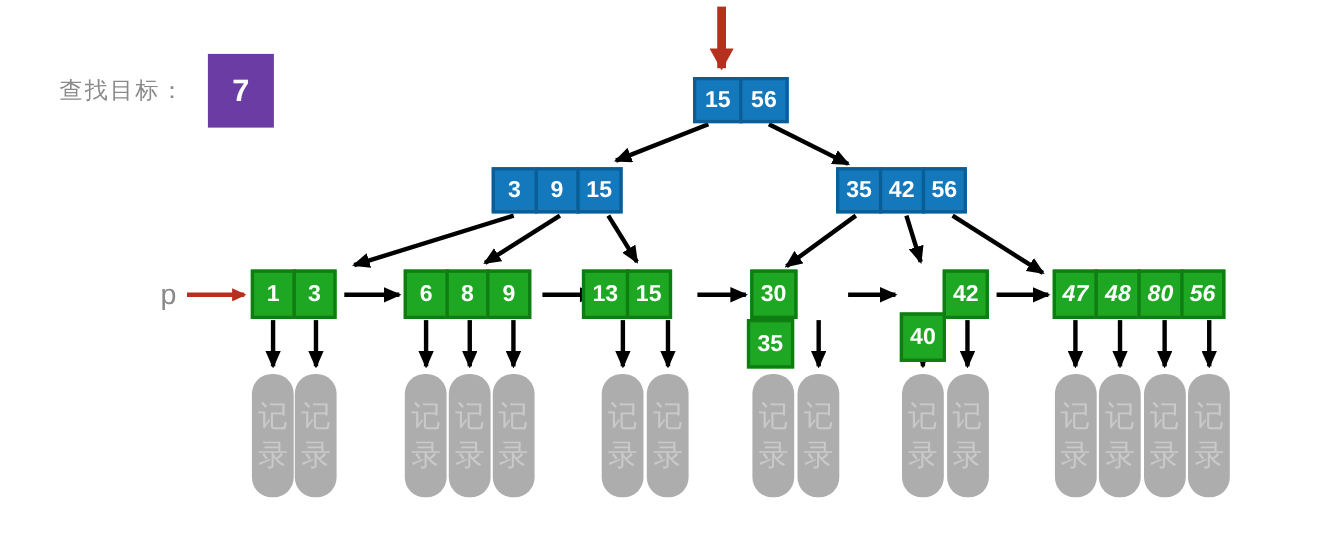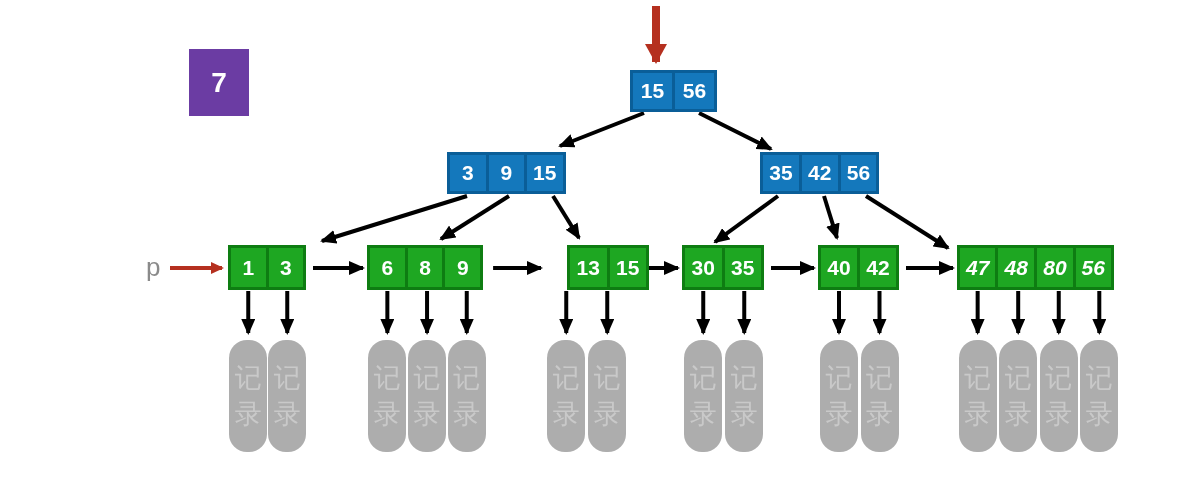--- a/index.html
+++ b/index.html
@@ -77,20 +77,21 @@
       <line x1="839" y1="291" x2="839" y2="333" stroke="#000000" stroke-width="4" marker-end="url(#ah-black)"></line>
       <line x1="879.5" y1="291" x2="879.5" y2="333" stroke="#000000" stroke-width="4" marker-end="url(#ah-black)"></line>
       <line x1="977.65" y1="291" x2="977.65" y2="333" stroke="#000000" stroke-width="4" marker-end="url(#ah-black)"></line>
       <line x1="1018.1999999999999" y1="291" x2="1018.1999999999999" y2="333" stroke="#000000" stroke-width="4" marker-end="url(#ah-black)"></line>
       <line x1="1058.75" y1="291" x2="1058.75" y2="333" stroke="#000000" stroke-width="4" marker-end="url(#ah-black)"></line>
       <line x1="1099.3000000000002" y1="291" x2="1099.3000000000002" y2="333" stroke="#000000" stroke-width="4" marker-end="url(#ah-black)"></line>
       <line x1="656" y1="6" x2="656" y2="62" stroke="#B5301F" stroke-width="8" marker-end="url(#ah-red-big)"></line>
       <line x1="170" y1="268" x2="222" y2="268" stroke="#B5301F" stroke-width="4" marker-end="url(#ah-red)"></line>
     </svg>
 
+  <span class="legend-label">查找目标：</span>
   <div class="target-box">
     <span>7</span>
   </div>
 
   <span class="p-label">p</span>
 
   <div id="nodes">
       <div class="node internal" style="left: 630px; top: 70px;">
         <div class="cell" style="width: 45px; height: 42px;">15</div>
         <div class="cell" style="width: 45px; height: 42px;">56</div>
@@ -107,30 +108,30 @@
       </div>
       <div class="node leaf" style="left: 228px; top: 245px;">
         <div class="cell" style="width: 40.5px; height: 45px;">1</div>
         <div class="cell" style="width: 40.5px; height: 45px;">3</div>
       </div>
       <div class="node leaf" style="left: 367px; top: 245px;">
         <div class="cell" style="width: 40.7px; height: 45px;">6</div>
         <div class="cell" style="width: 40.7px; height: 45px;">8</div>
         <div class="cell" style="width: 40.7px; height: 45px;">9</div>
       </div>
-      <div class="node leaf" style="left: 567px; top: 245px; text-align: right;">
+      <div class="node leaf" style="left: 529px; top: 245px; text-align: right;">
         <div class="cell" style="width: 42.5px; height: 45px;">13</div>
         <div class="cell" style="width: 42.5px; height: 45px;">15</div>
       </div>
-      <div class="node leaf" style="left: 682px; top: 245px;">
+      <div class="node leaf" style="left: 682px; top: 245px; flex-direction: column;">
         <div class="cell" style="width: 42.5px; height: 45px;">30</div>
         <div class="cell" style="width: 42.5px; height: 45px;">35</div>
       </div>
       <div class="node leaf" style="left: 818px; top: 245px;">
-        <div class="cell" style="width: 42px; height: 45px;">40</div>
+        <div class="cell" style="width: 42px; height: 45px; margin-top: 39px;">40</div>
         <div class="cell" style="width: 42px; height: 45px;">42</div>
       </div>
       <div class="node leaf" style="left: 957px; top: 245px; font-style: italic;">
         <div class="cell" style="width: 41.3px; height: 45px;">47</div>
         <div class="cell" style="width: 42px; height: 45px;">48</div>
         <div class="cell" style="width: 41.3px; height: 45px;">80</div>
         <div class="cell" style="width: 41.3px; height: 45px;">56</div>
       </div>
     </div>
   <div id="records">

